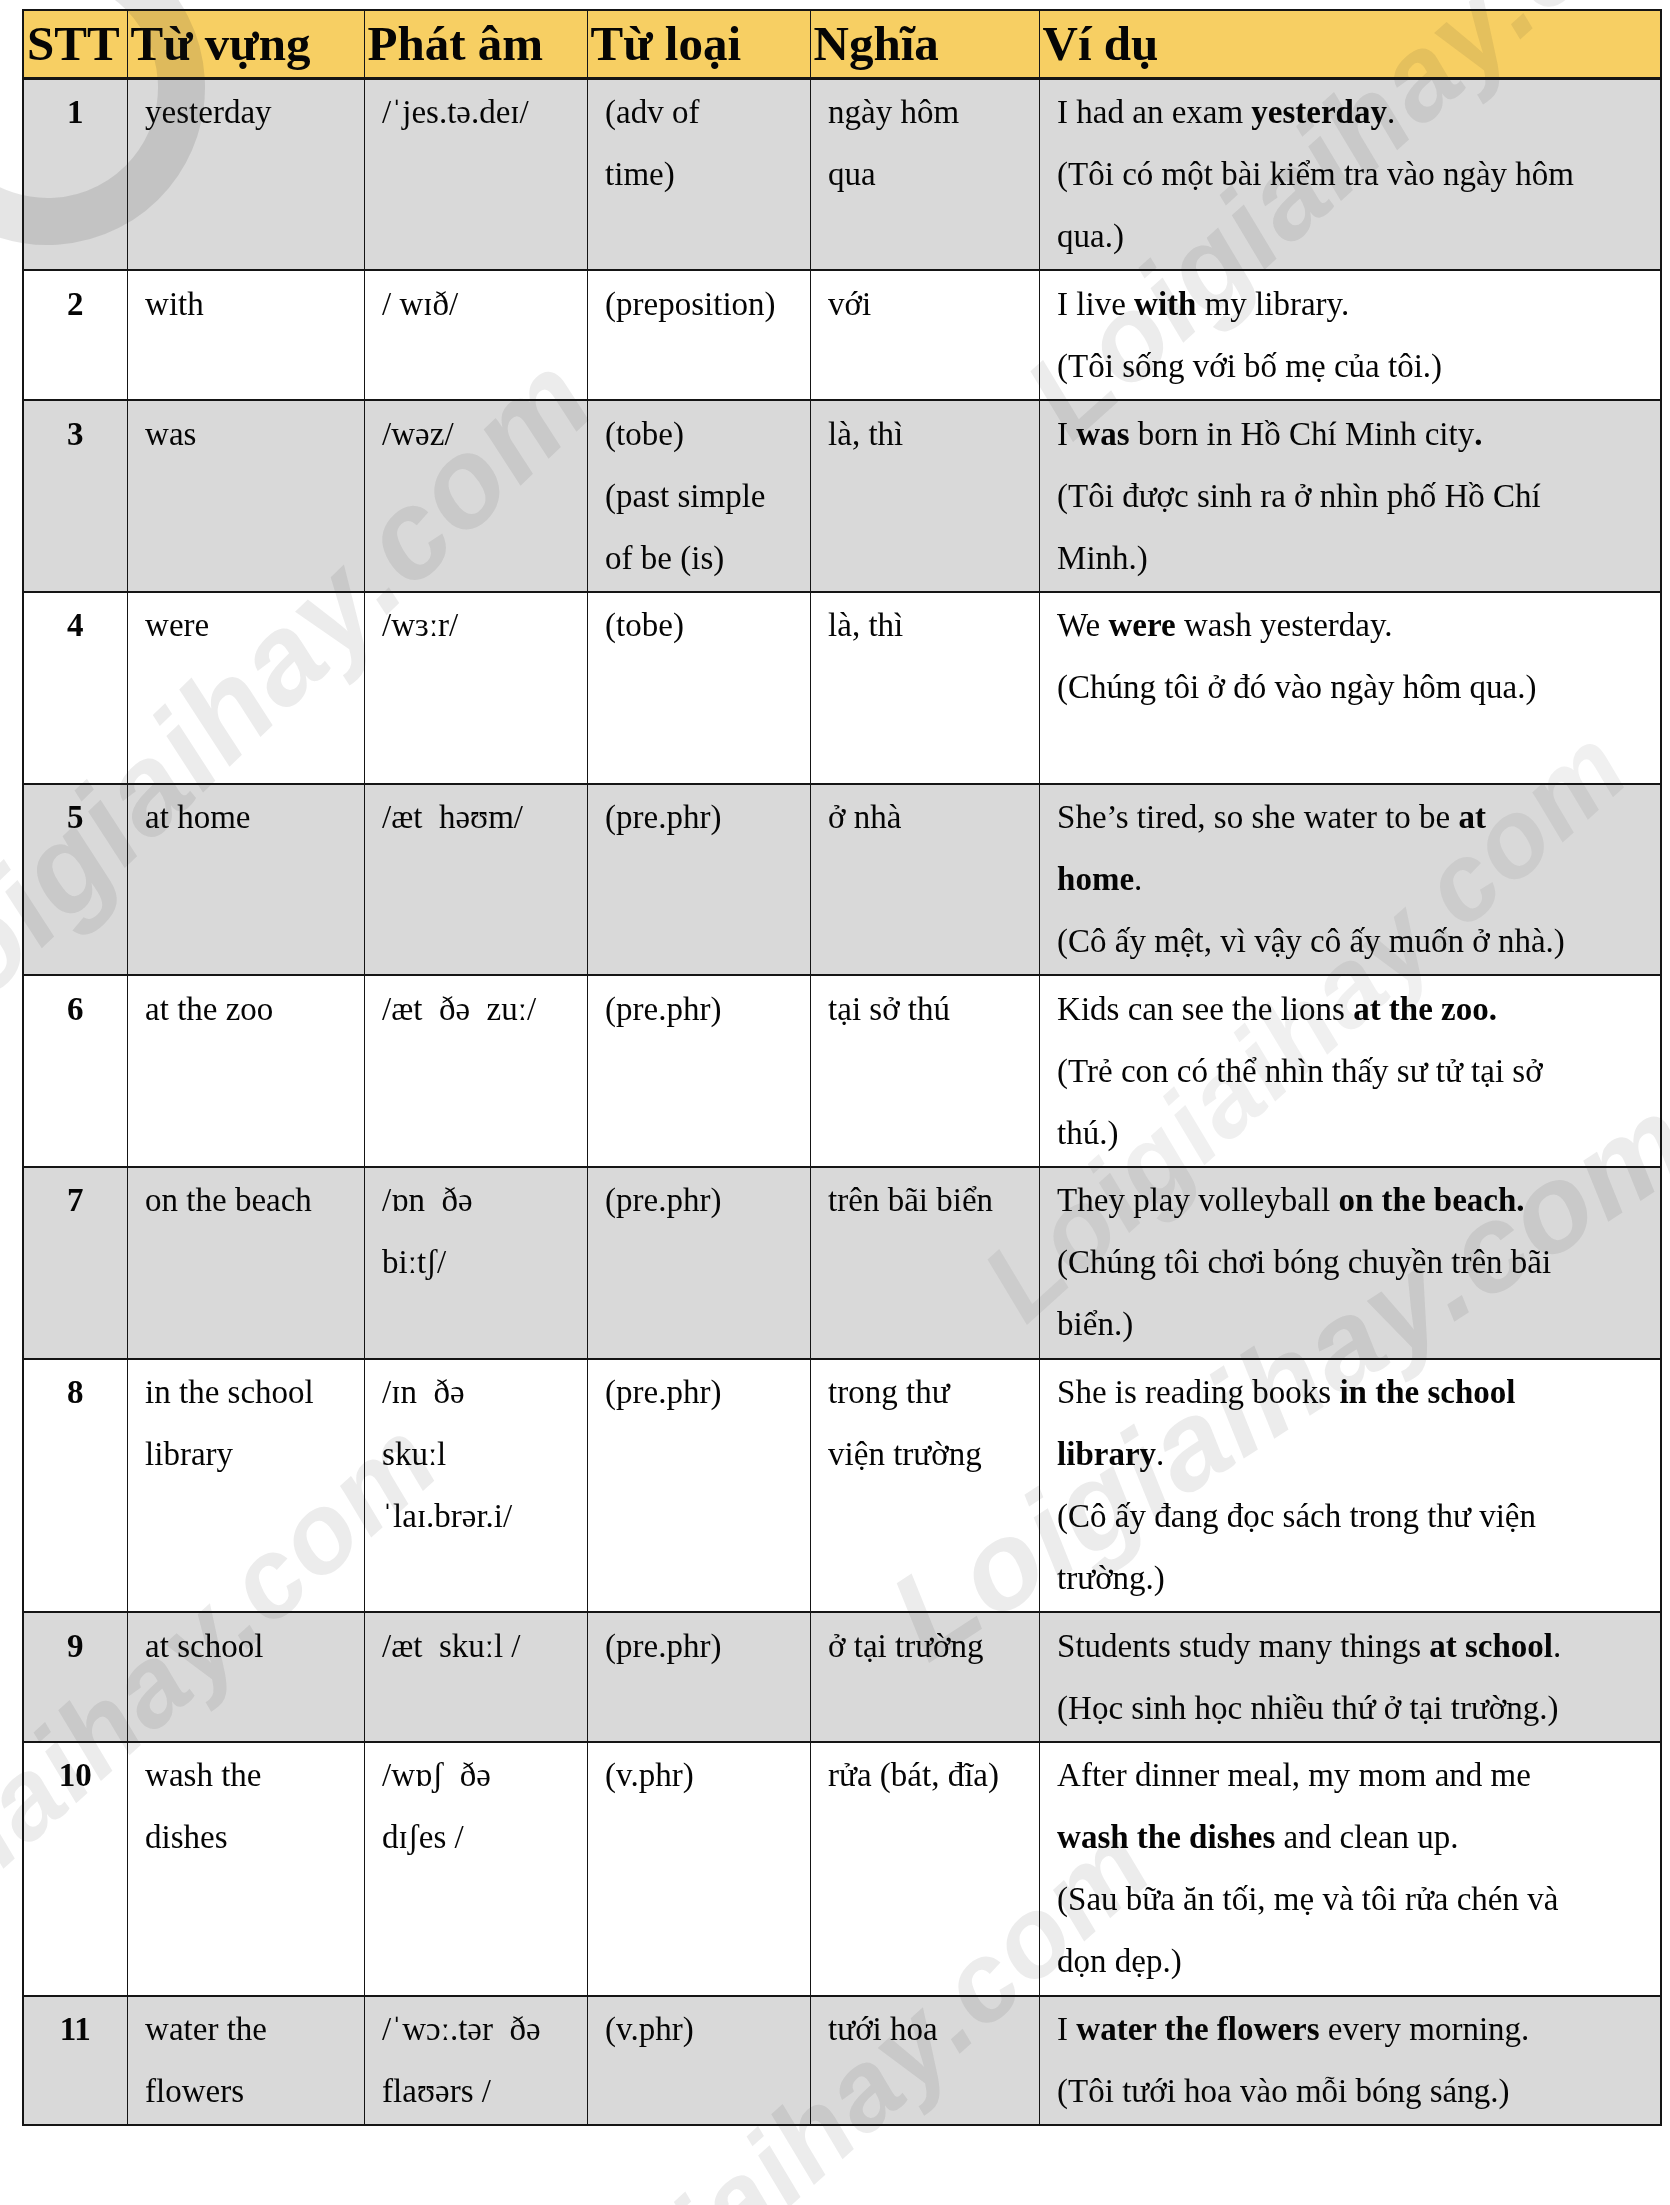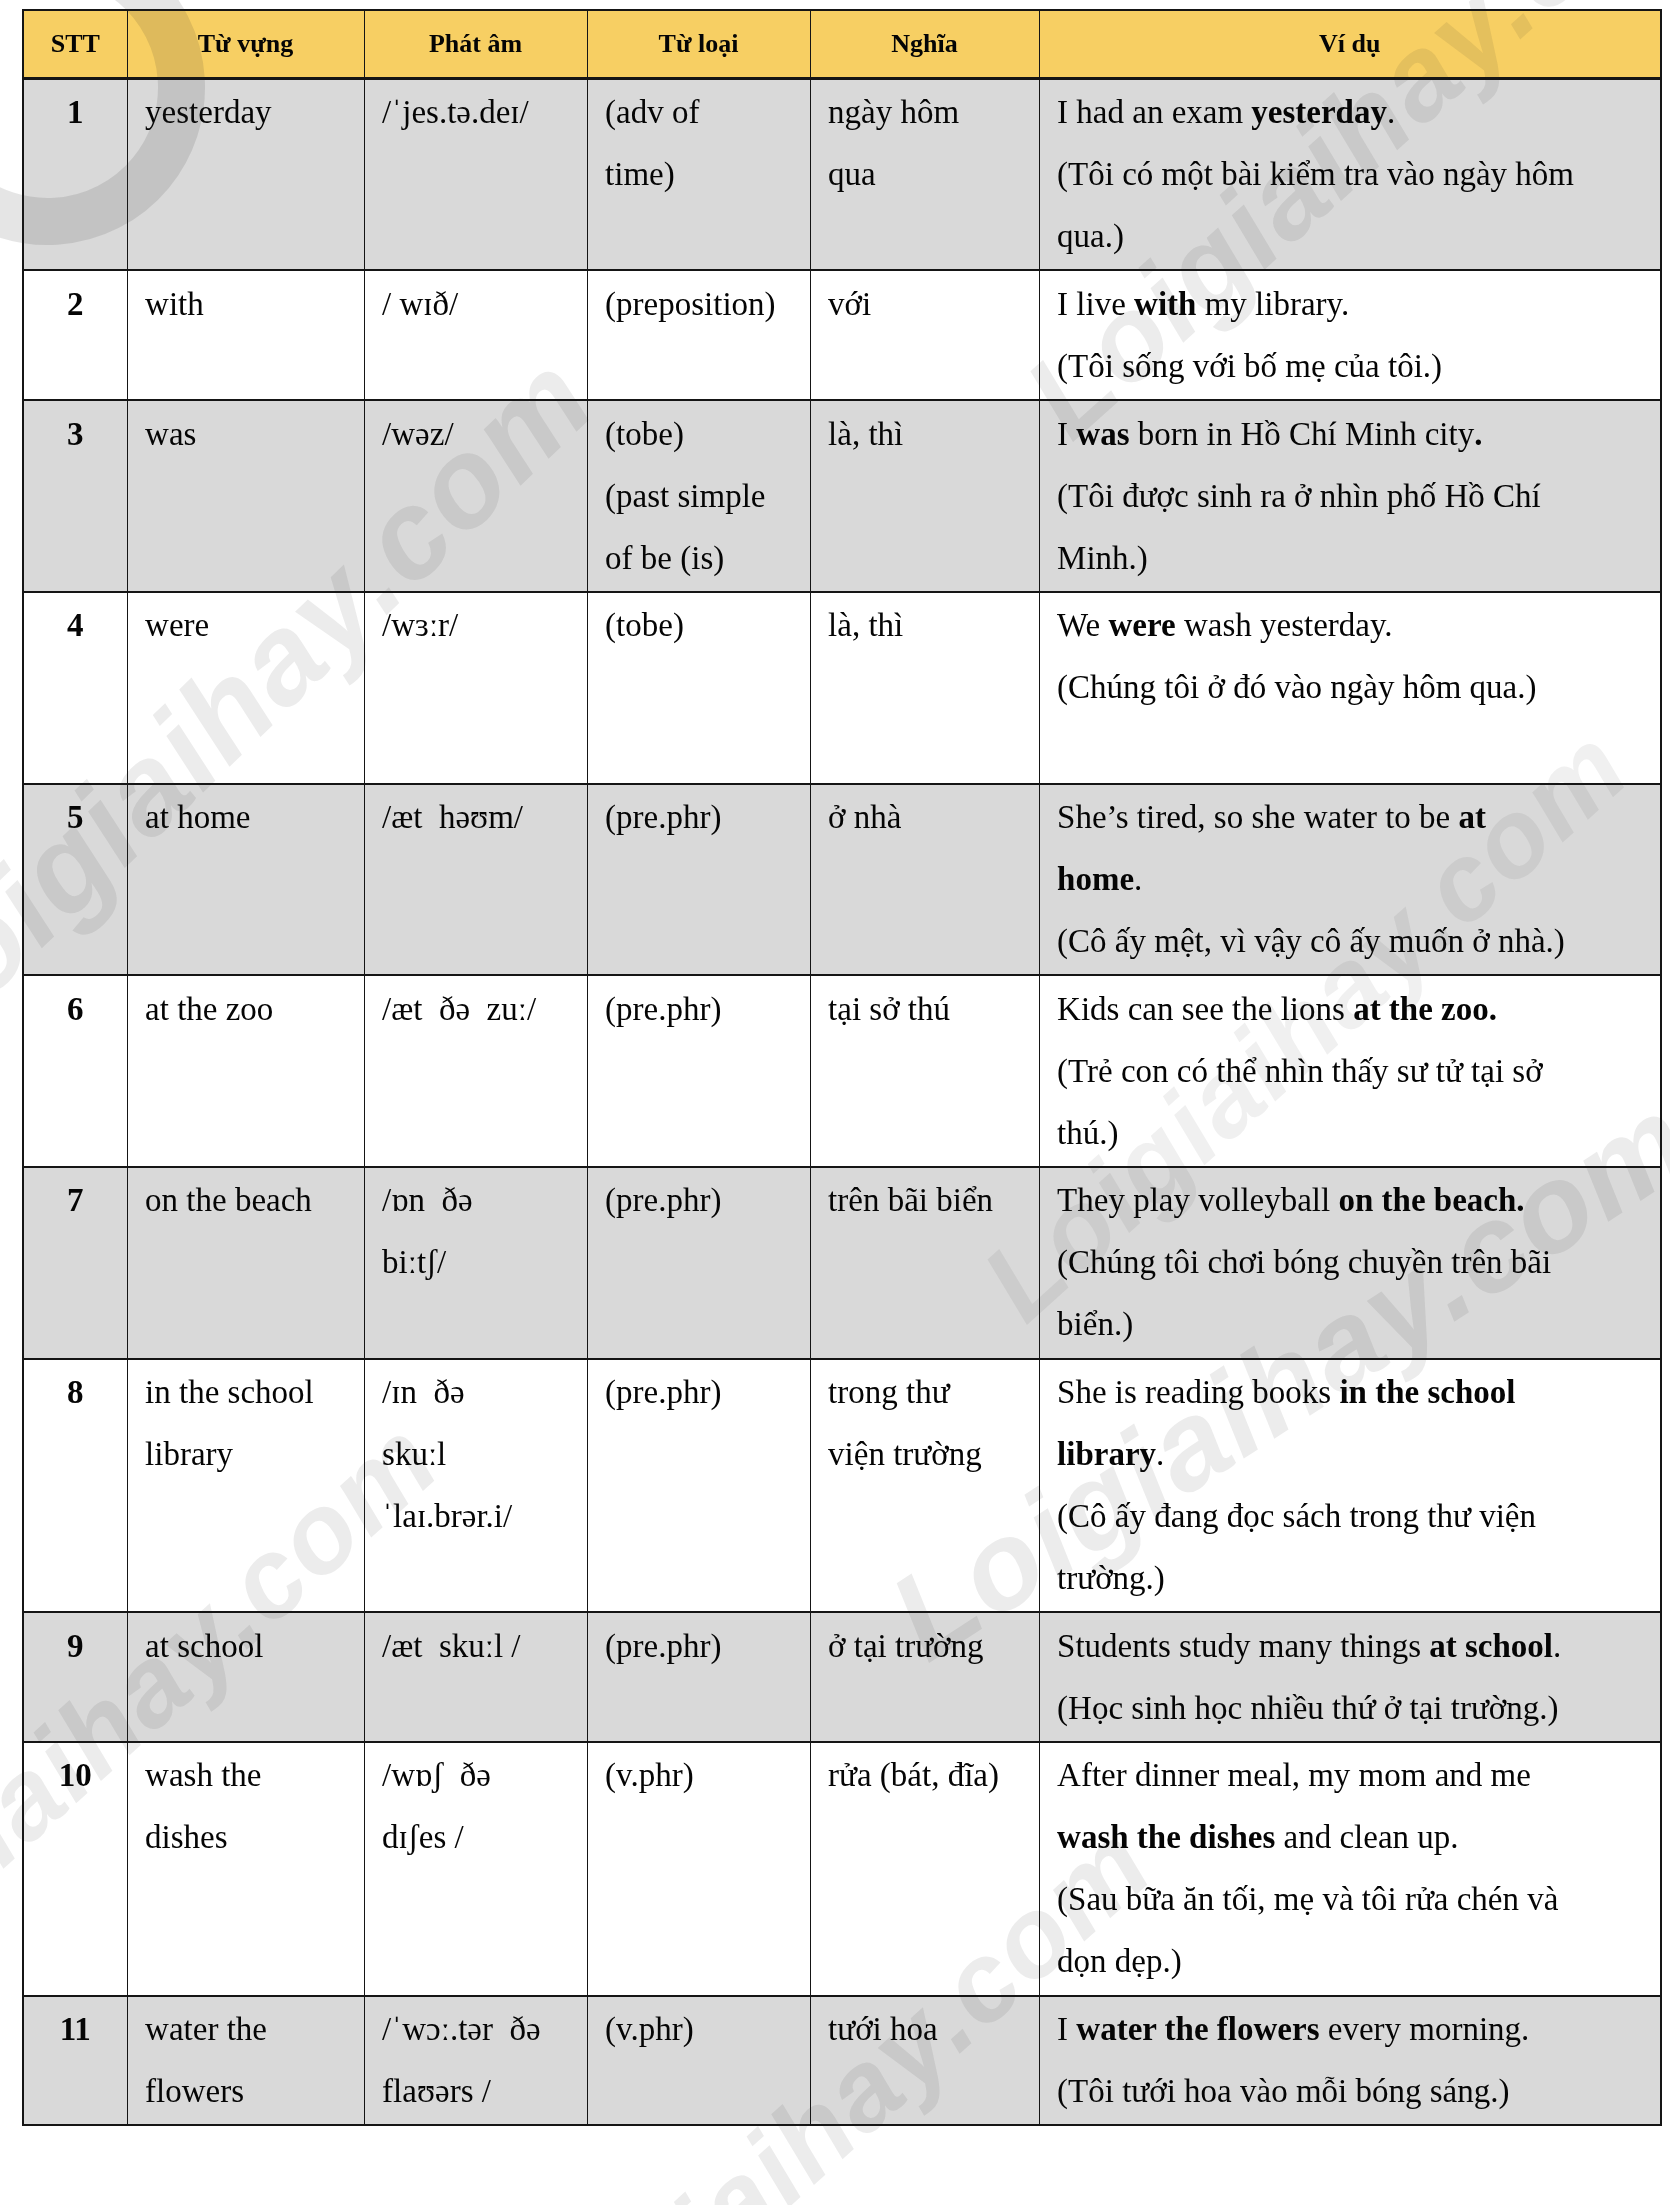--- a/index.html
+++ b/index.html
@@ -39,22 +39,22 @@
     border:2.9px solid var(--border-color,#151515);
     font-size:33px;color:#050505;
   }
   col.c-stt{width:104px;} col.c-word{width:237px;} col.c-pron{width:223px;}
   col.c-pos{width:223px;} col.c-mean{width:229px;} col.c-ex{width:622px;}
   th{
     background:var(--header-bg,#f7cf63);
     border:1.5px solid var(--border-color,#151515);
     border-top:2.2px solid var(--border-color,#151515);
     border-bottom:3.7px solid var(--border-color,#151515);
-    height:66px;vertical-align:middle;text-align:center;
-    font-size:26px;font-weight:bold;padding:0 19px;
+    height:66px;vertical-align:middle;text-align:left;
+    font-size:49px;font-weight:bold;padding:0 3px;
   }
   td{
     border-left:1.5px solid var(--border-color,#151515);
     border-right:1.5px solid var(--border-color,#151515);
     border-top:2.2px solid var(--border-color,#151515);
     vertical-align:top;text-align:left;
     padding:1.5px 13.2px 2.2px 17.6px;
   }
   tr.shade td{background:var(--row-shade,#d9d9d9);}
   tr.plain td{background:var(--row-plain,#ffffff);}

